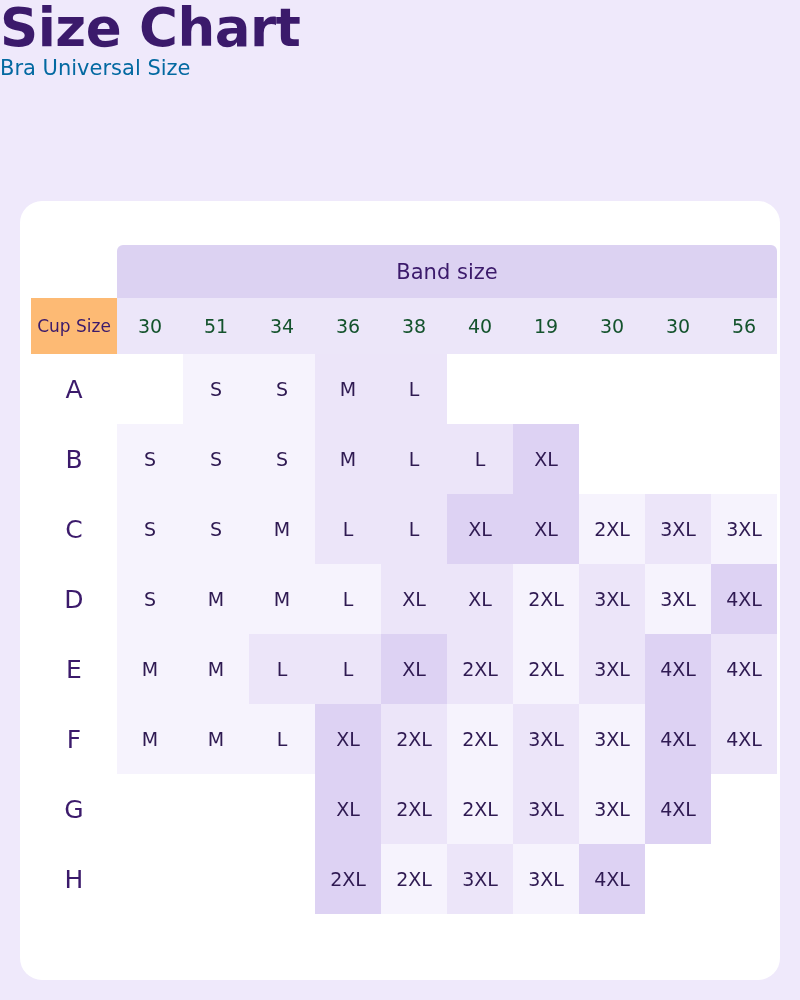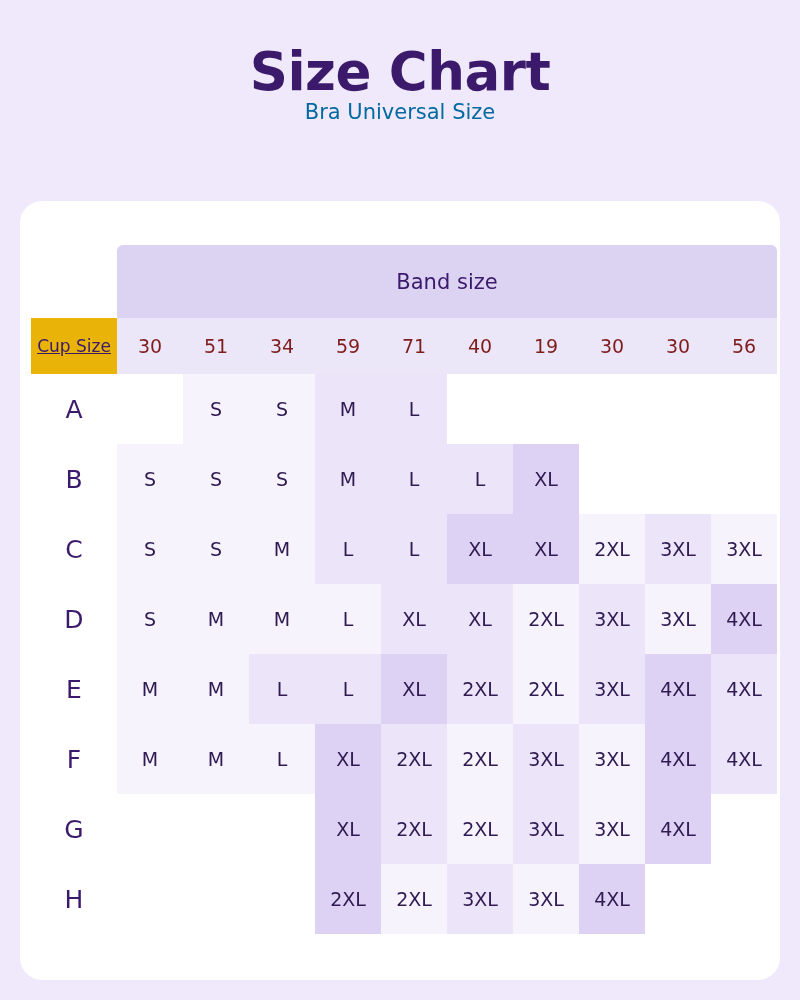--- a/index.html
+++ b/index.html
@@ -13,22 +13,21 @@
     font-family: "DejaVu Sans", sans-serif;
     overflow: hidden;
   }
   .page {
     width: 800px;
     height: 1000px;
     position: relative;
     box-sizing: border-box;
   }
   .header {
-    text-align: center;
-    padding-top: 44px;
+    text-align: left;
   }
   .title {
     font-size: 53px;
     font-weight: bold;
     color: #3b1a6b;
     letter-spacing: -0.5px;
     line-height: 1.05;
     margin: 0;
   }
   .subtitle {
@@ -64,35 +63,34 @@
     border: 0;
   }
   .col-cup { width: 86px; }
   .col-band { width: 66px; }
 
   .bandsize-head {
     background: #dcd2f2;
     color: #3b1a6b;
     font-size: 21px;
     font-weight: bold;
-    height: 73px;
+    height: 53px;
     border-top-left-radius: 6px;
     border-top-right-radius: 6px;
   }
   .cup-head {
-    background: #eab308;
+    background: #fdba74;
     color: #3b1a6b;
     font-size: 17px;
     font-weight: bold;
     height: 56px;
-    text-decoration: underline;
   }
   .band-head {
     background: #ece6f9;
-    color: #7f1d1d;
+    color: #14532d;
     font-size: 19px;
     height: 56px;
   }
   .cup-label {
     color: #3b1a6b;
     font-size: 25px;
     font-weight: bold;
     height: 70px;
     background: #ffffff;
   }
@@ -136,22 +134,22 @@
         <thead>
           <tr>
             <th></th>
             <th class="bandsize-head" colspan="10">Band size</th>
           </tr>
           <tr>
               <th class="cup-head">Cup Size</th>
               <th class="band-head">30</th>
               <th class="band-head">51</th>
               <th class="band-head">34</th>
-              <th class="band-head">59</th>
-              <th class="band-head">71</th>
+              <th class="band-head">36</th>
+              <th class="band-head">38</th>
               <th class="band-head">40</th>
               <th class="band-head">19</th>
               <th class="band-head">30</th>
               <th class="band-head">30</th>
               <th class="band-head">56</th>
             </tr>
         </thead>
         <tbody>
             <tr>
               <td class="cup-label">A</td>

